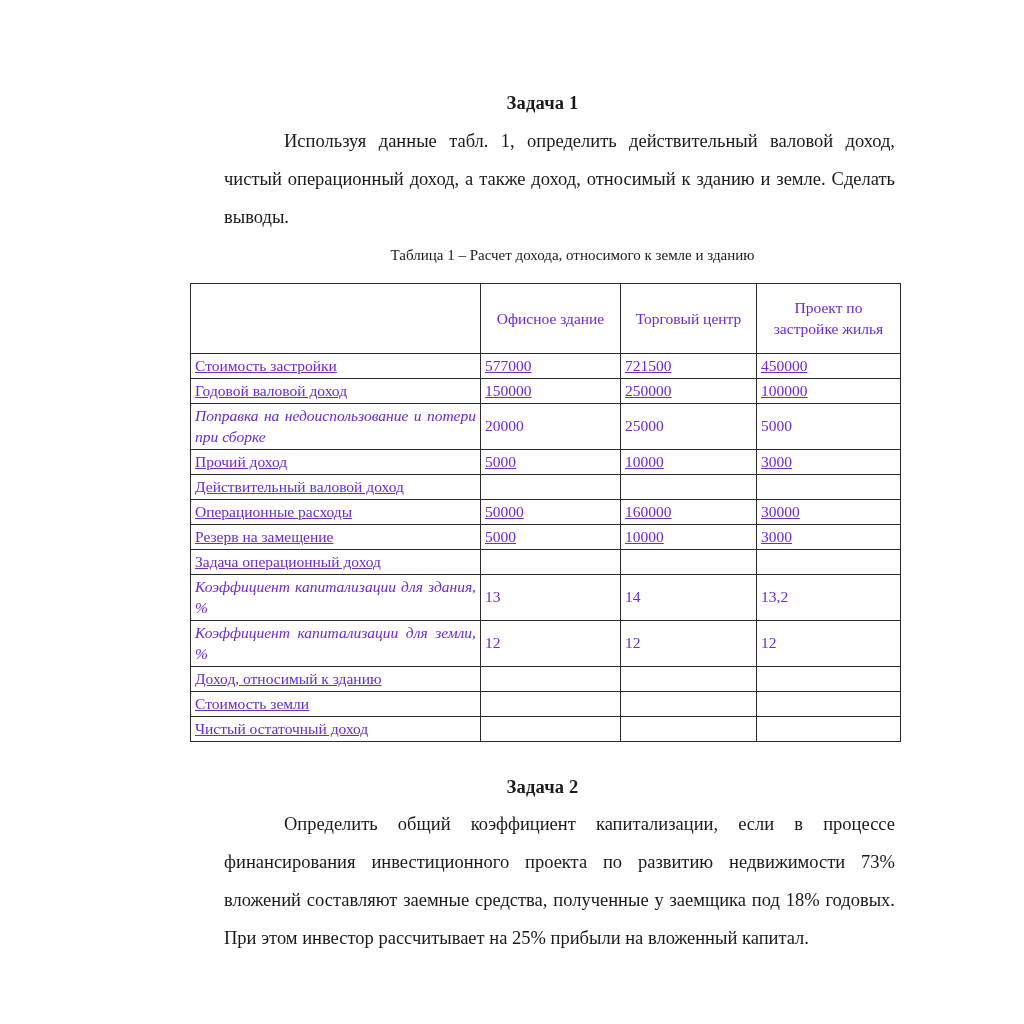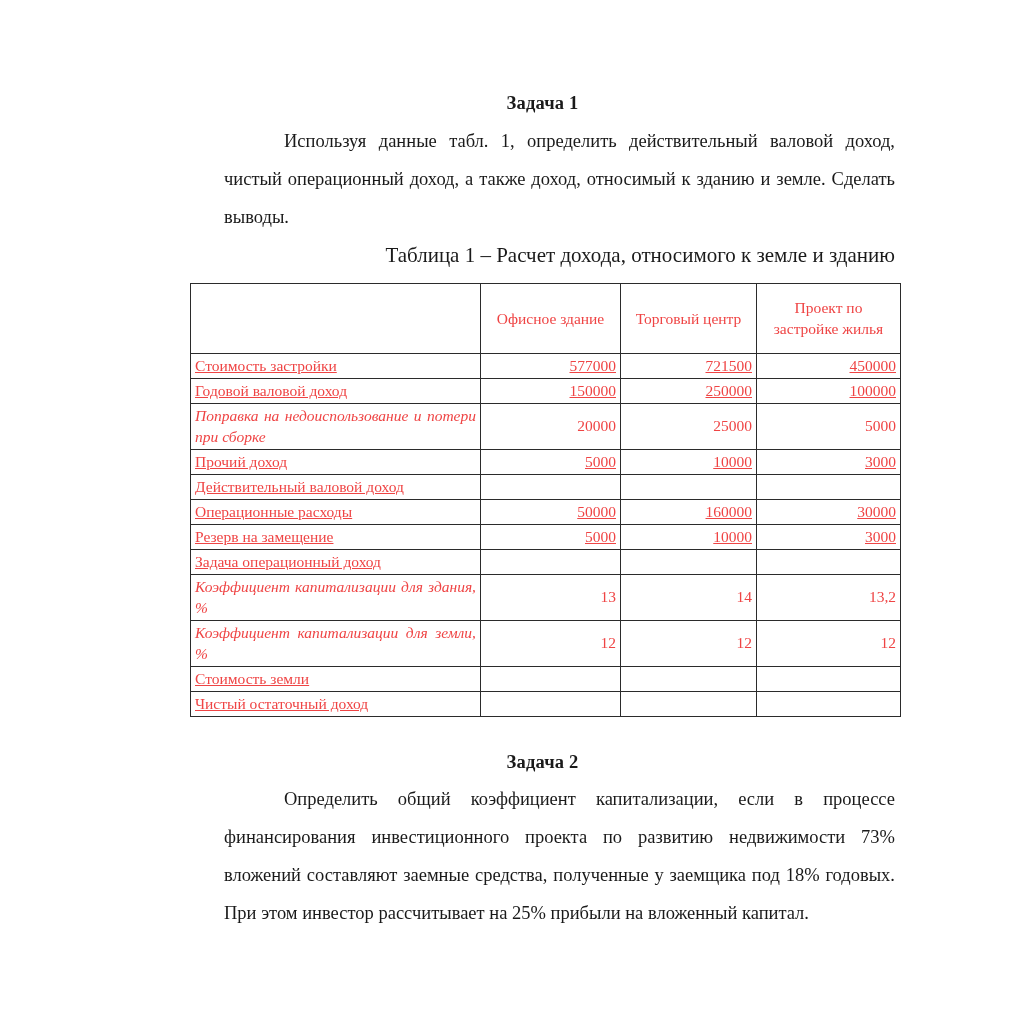--- a/index.html
+++ b/index.html
@@ -49,41 +49,41 @@
     text-indent: 60px;
     margin: 0;
     hyphens: none;
   }
   .para.last-line-left {
     text-align-last: left;
     margin-left: 34px;
   }
 
   .caption {
-    font-size: 21px;
+    font-size: 15px;
     line-height: 38px;
     text-indent: 60px;
     margin: 0;
-    text-align: right;
+    text-align: center;
   }
 
   
   .gap-after-heading { height: 8px; }
   .gap-before-table  { height: 9px; }
   .gap-after-table   { height: 34px; }
   .gap-after-task2   { height: 7px; }
 
   
   table.data-table {
     border-collapse: collapse;
     table-layout: fixed;
     width: 710px;
     margin: 0;
     font-size: 15.5px;
-    color: #ef4444;
+    color: #6d28d9;
   }
   table.data-table td,
   table.data-table th {
     border: 1.6px solid #2b2b2b;
     padding: 1px 4px 2px 4px;
     vertical-align: middle;
     font-weight: normal;
   }
   
   col.c-label { width: 290px; }
@@ -104,21 +104,21 @@
     text-justify: inter-word;
     line-height: 21px;
     padding-left: 5px;
   }
   td.rowlabel.wrap2 {
     text-align: justify;
     text-align-last: left;
     font-style: italic;
   }
   td.val {
-    text-align: right;
+    text-align: left;
     vertical-align: middle;
   }
   tr.tall td { height: 40px; }
   tr.short td { height: 20px; text-decoration: underline; }
 </style>
 </head>
 <body>
 
 <div class="page">
   <div class="content">
@@ -203,20 +203,26 @@
             <td class="val">14</td>
             <td class="val">13,2</td>
           </tr>
           <tr class="tall">
             <td class="rowlabel wrap2">Коэффициент капитализации для земли, %</td>
             <td class="val">12</td>
             <td class="val">12</td>
             <td class="val">12</td>
           </tr>
           <tr class="short">
+            <td class="rowlabel">Доход, относимый к зданию</td>
+            <td class="val"></td>
+            <td class="val"></td>
+            <td class="val"></td>
+          </tr>
+          <tr class="short">
             <td class="rowlabel">Стоимость земли</td>
             <td class="val"></td>
             <td class="val"></td>
             <td class="val"></td>
           </tr>
           <tr class="short">
             <td class="rowlabel">Чистый остаточный доход</td>
             <td class="val"></td>
             <td class="val"></td>
             <td class="val"></td>

